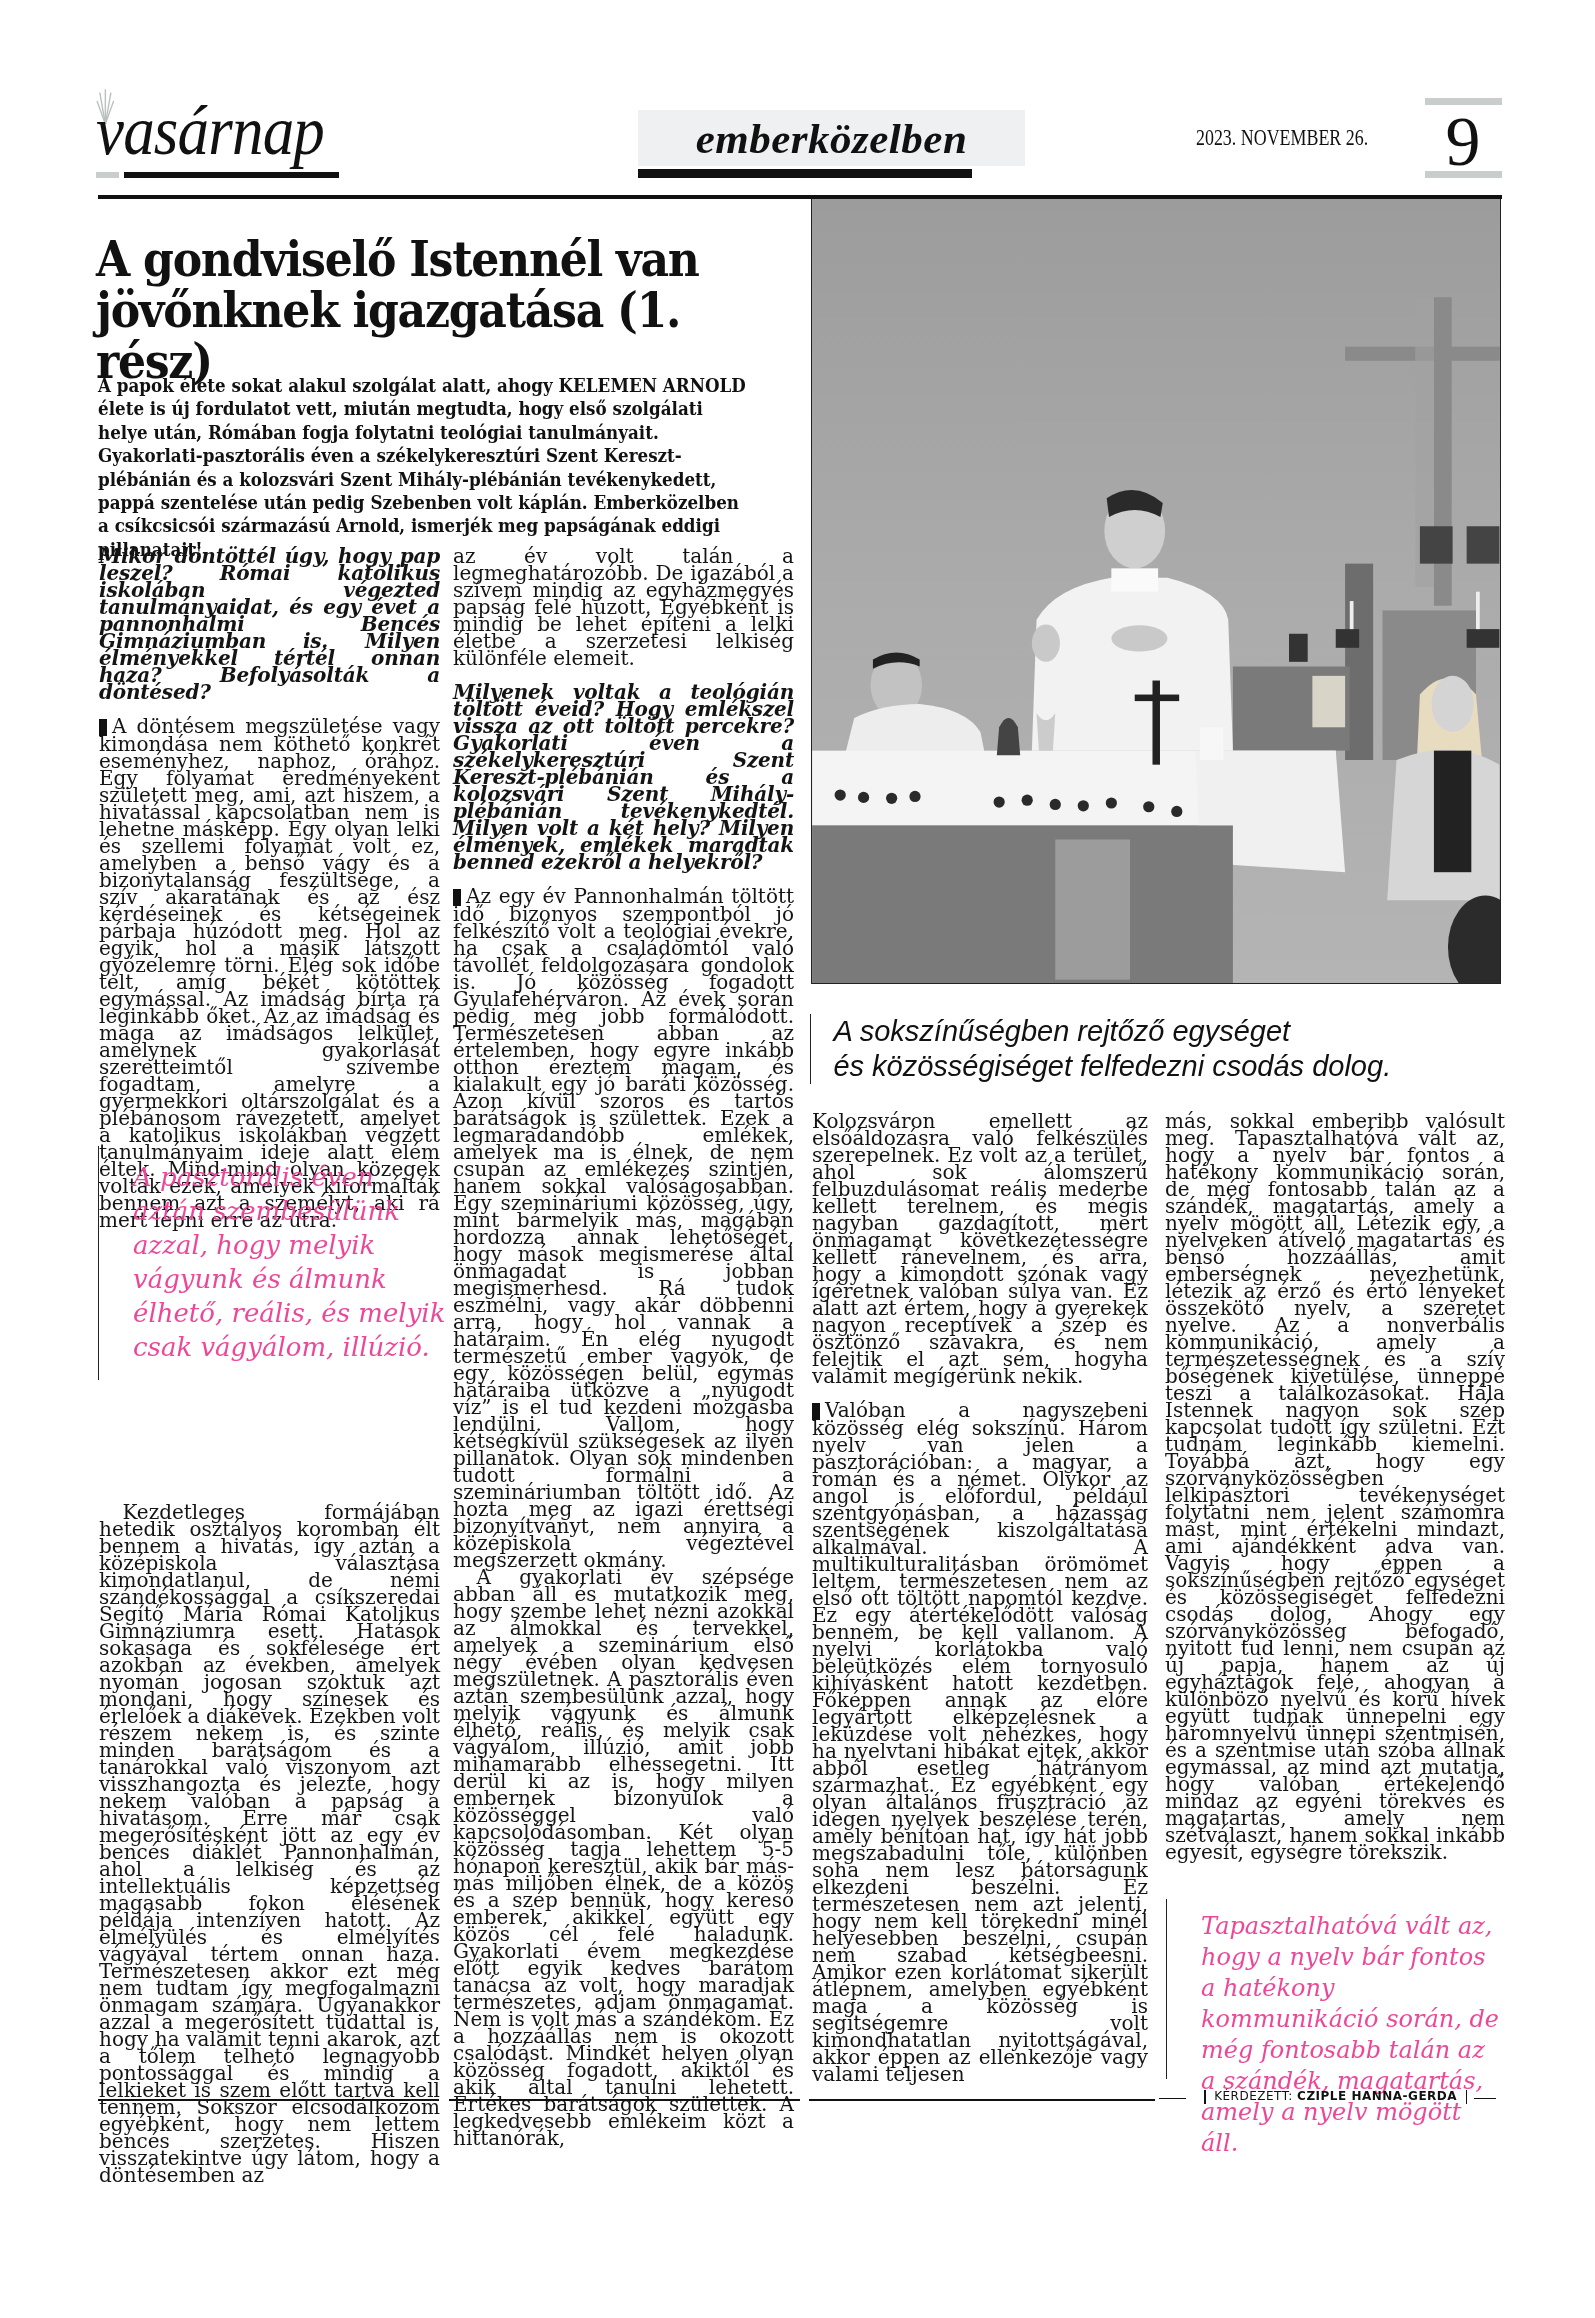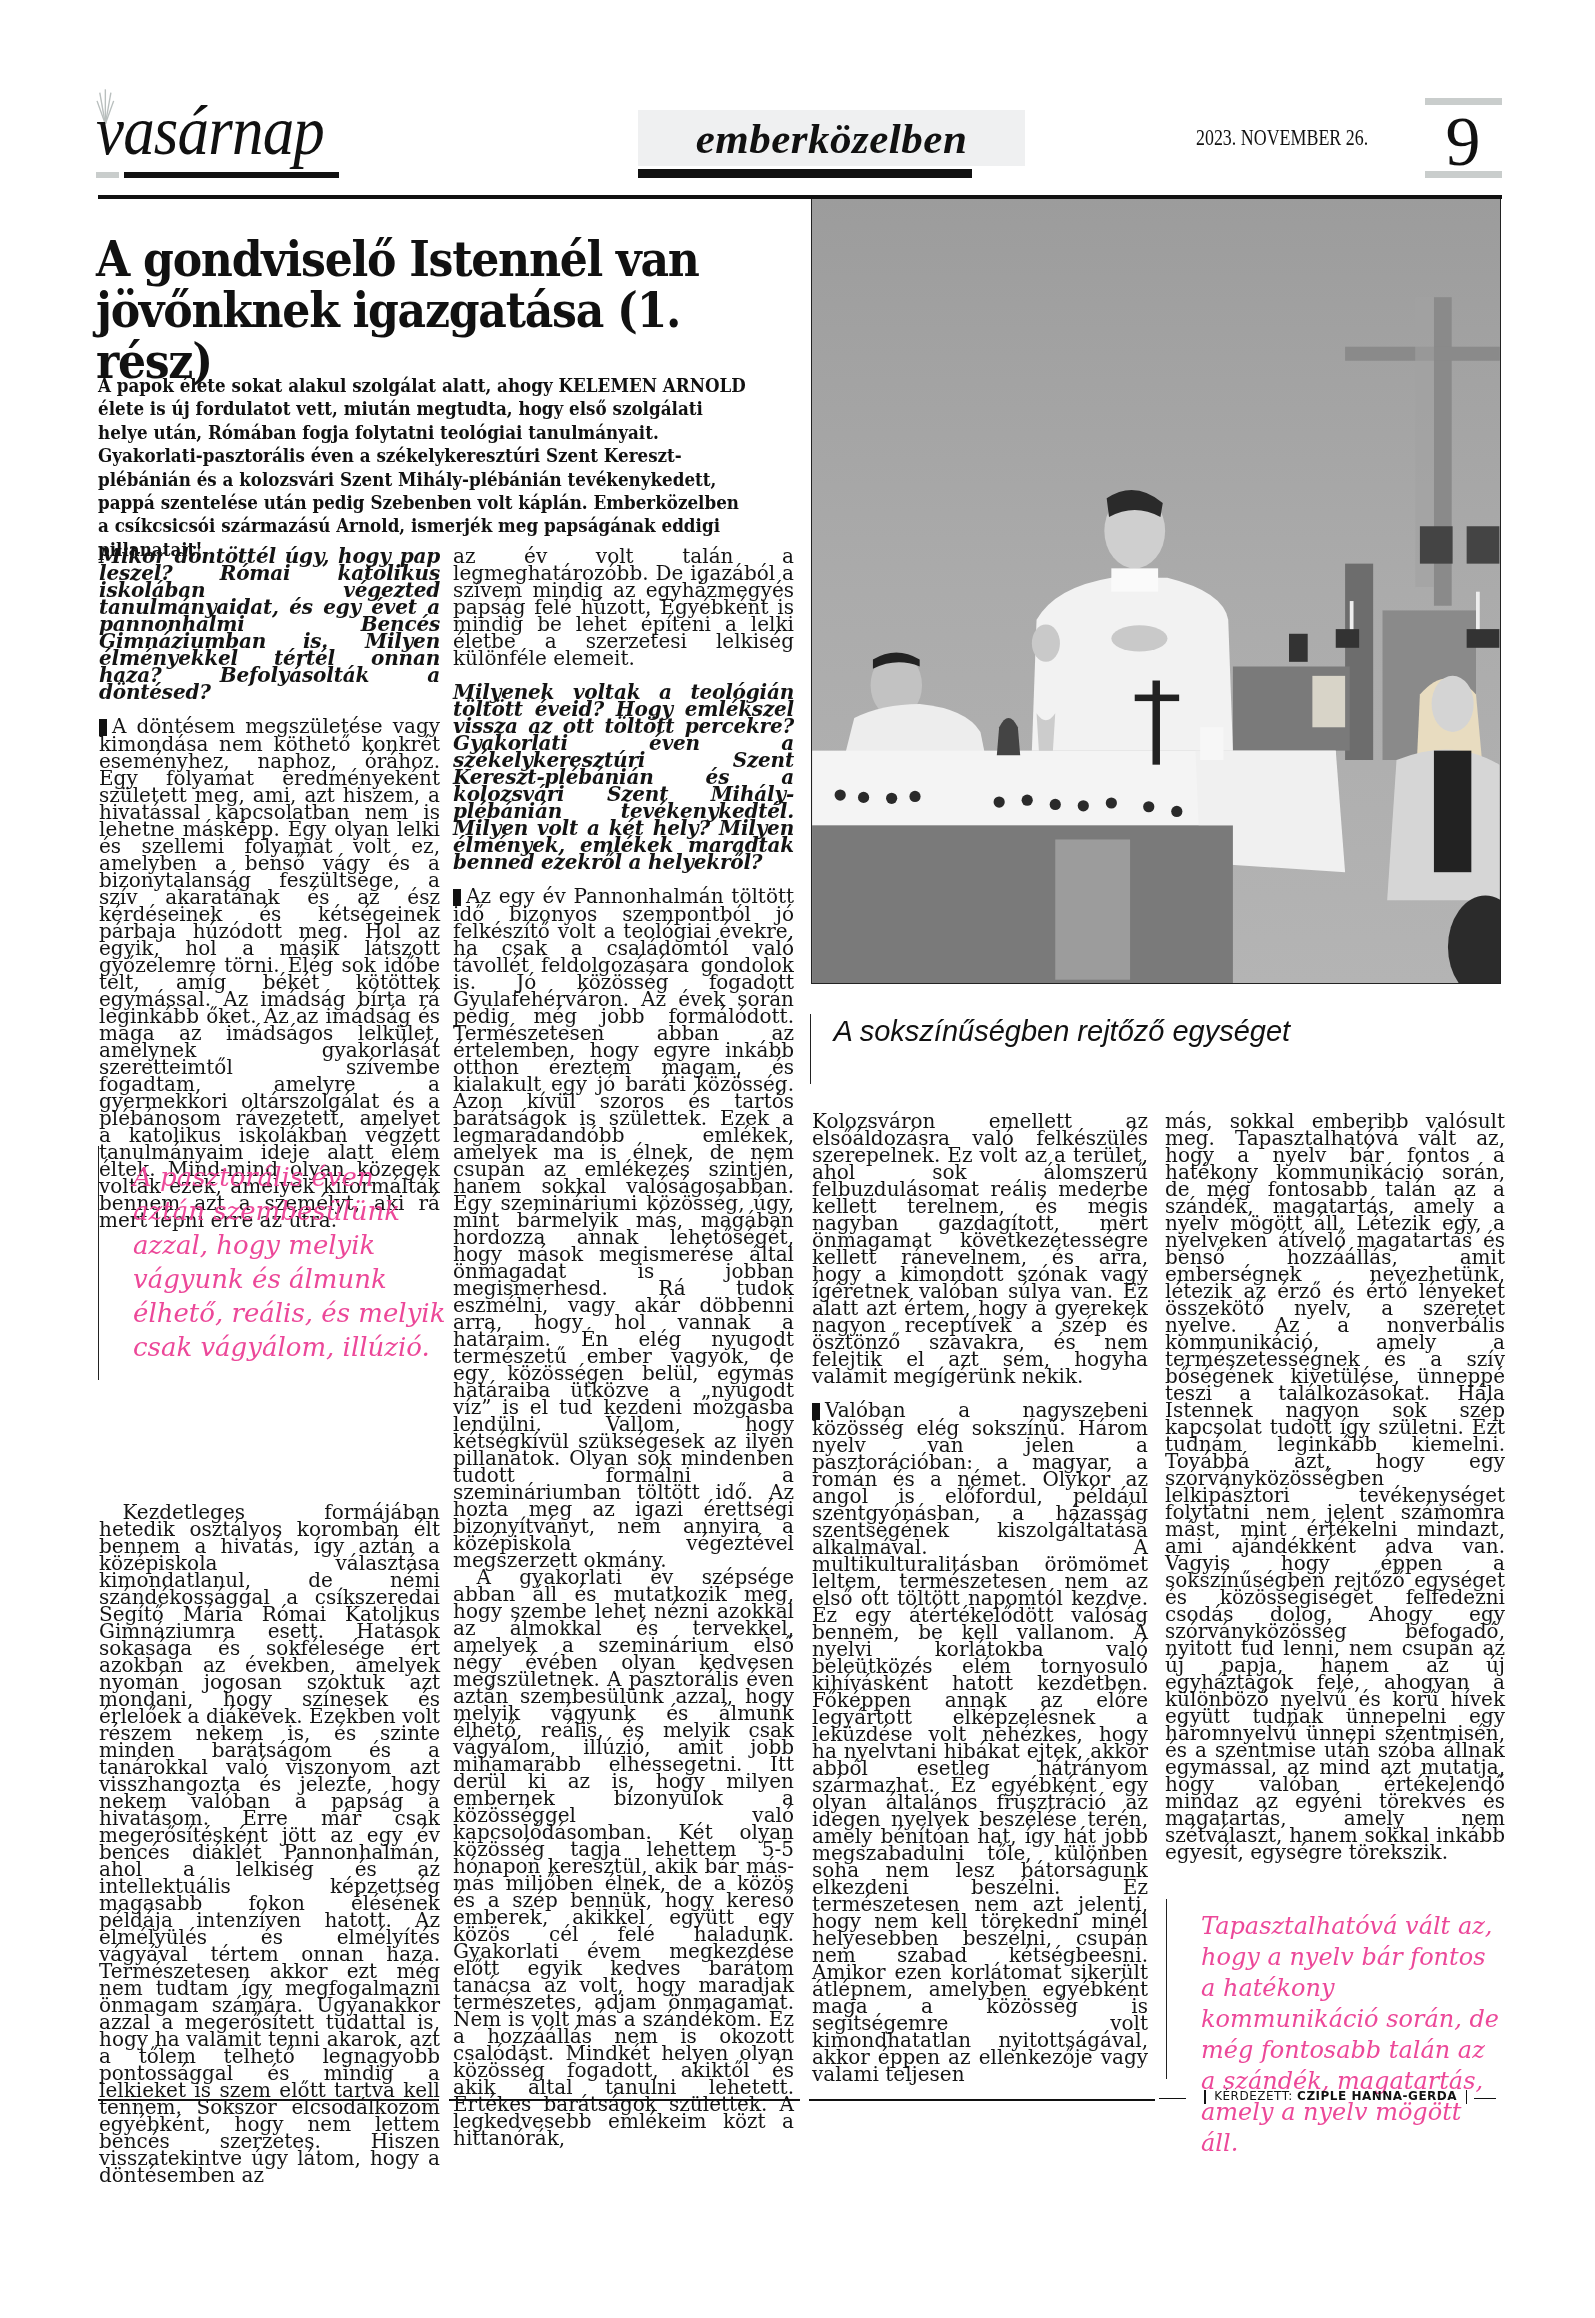--- a/index.html
+++ b/index.html
@@ -179,20 +179,21 @@
     <path d="M480 1100 Q500 1130 520 1100 L515 1180 L485 1180 Z" fill="#ccc"></path>
     <path d="M400 1130 Q420 1090 440 1130 L445 1190 L395 1190 Z" fill="#444"></path>
     <rect x="830" y="1130" width="50" height="70" fill="#f7f7f7"></rect>
 
     <ellipse cx="1440" cy="1600" rx="80" ry="110" fill="#2b2b2b"></ellipse>
   </svg>
 </div>
 
 <div id="pull-photo">
   <div>A sokszínűségben rejtőző egységet</div>
+  <div>és közösségiséget felfedezni csodás dolog.</div>
 </div>
 
 <div id="col1" class="col">
   <p class="q">Mikor döntöttél úgy, hogy pap leszel? Római katolikus iskolában végezted tanulmányaidat, és egy évet a pannon­halmi Bencés Gimnáziumban is. Milyen élményekkel tértél onnan haza? Befolyásolták a döntésed?</p>
   <p class="a"><span class="mark"></span><span>A döntésem megszületése vagy kimondása nem köthető konkrét eseményhez, naphoz, órához. Egy folyamat eredményeként született meg, ami, azt hiszem, a hivatással kapcsolatban nem is lehetne másképp. Egy olyan lelki és szellemi folyamat volt ez, amelyben a benső vágy és a bizonytalanság feszültsége, a szív akaratának és az ész kérdéseinek és kétségeinek párbaja húzódott meg. Hol az egyik, hol a másik látszott győzelemre törni. Elég sok időbe telt, amíg békét kötöttek egymással. Az imádság bírta rá leginkább őket. Az az imádság és maga az imádságos lelkület, amelynek gyakorlását szeretteimtől szívembe fogadtam, amelyre a gyermekkori oltárszolgálat és a plébánosom rávezetett, amelyet a katolikus iskolákban végzett tanulmányaim ideje alatt elém éltek. Mind-mind olyan közegek voltak ezek, amelyek kiformálták bennem azt a személyt, aki rá mert lépni erre az útra.</span></p>
 </div>
 
 <div id="pull1" class="pull">A pasztorális éven aztán szembesülünk azzal, hogy melyik vágyunk és álmunk élhető, reális, és melyik csak vágyálom, illúzió.</div>
 
 <div id="col1b" class="col" style="left:99px; top:1504px; width:341px;">

